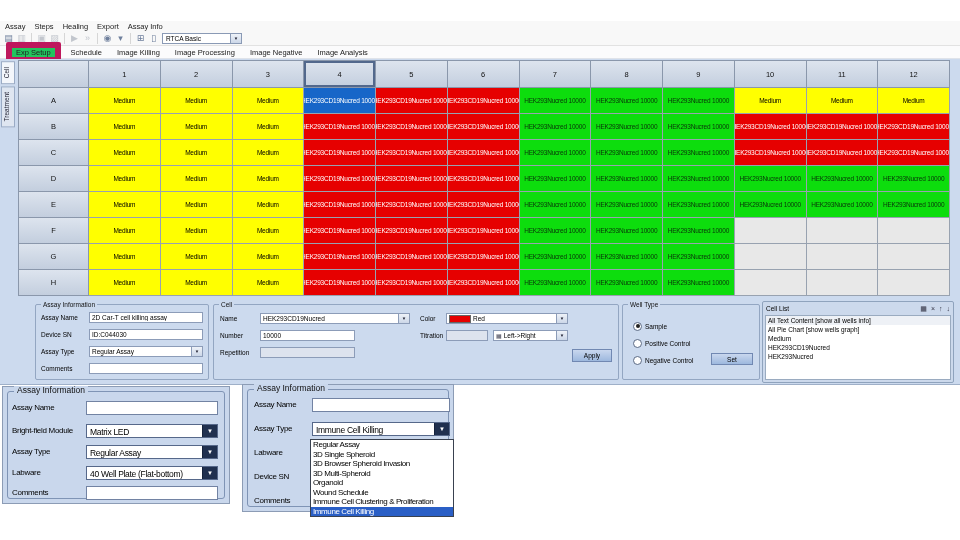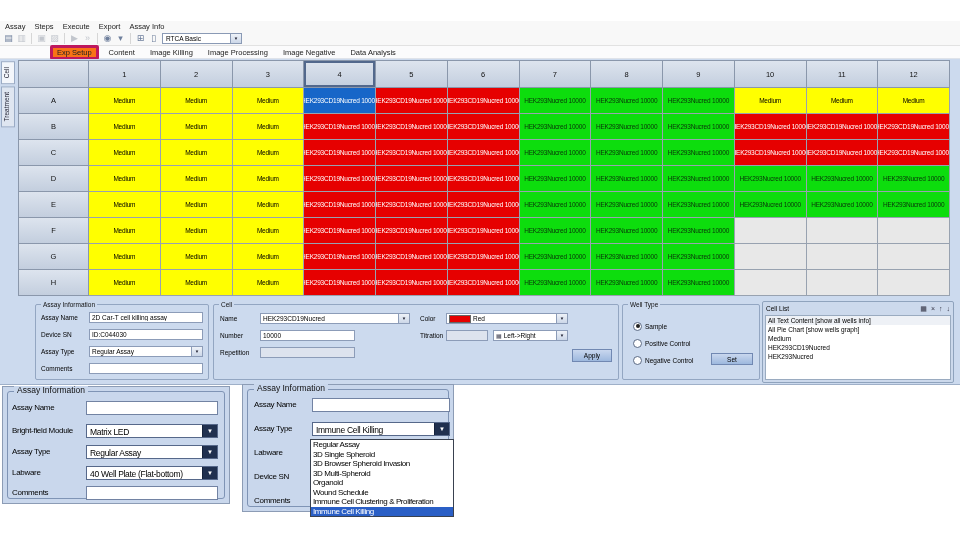--- a/index.html
+++ b/index.html
@@ -12,21 +12,21 @@
   .toolbar{position:absolute;top:31px;left:0;width:100%;height:15px;background:#f8f8f8;border-bottom:1px solid #e2e2e2;display:flex;align-items:center;padding-left:3px;box-sizing:border-box;}
   .ticons{display:flex;align-items:center;gap:2px;}
   .tico{font-size:9px;line-height:9px;color:#6e7f9c;width:11px;text-align:center;}
   .tico.dis{color:#c2c6cd;}
   .tsep{width:1px;height:11px;background:#d6d6d6;margin:0 2px;}
   .tcombo{width:80px;height:11px;background:#fff;border:1px solid #8a9ab5;font-size:6.5px;display:flex;align-items:center;margin-left:3px;box-sizing:border-box;}
   .tcombo .cval{flex:1;padding:0 3px;white-space:nowrap;overflow:hidden;}
   .tcombo .carr{width:10px;align-self:stretch;background:linear-gradient(#eef2f8,#ccd7e8);border-left:1px solid #8a9ab5;display:flex;align-items:center;justify-content:center;font-size:4.5px;color:#223;}
   .tabbar{position:absolute;top:46px;left:0;width:100%;height:13px;background:#fbfbfc;border-bottom:1px solid #dfe3ea;display:flex;gap:5px;align-items:center;padding-left:6px;box-sizing:border-box;font-size:7.5px;}
   .tab{padding:1px 5px;white-space:nowrap;color:#222;}
-  .tab.active{background:#f97316;border:3px solid #be185d;border-radius:2px;padding:0 4px;margin-left:44px;}
+  .tab.active{background:#22c55e;border:6px solid #be185d;border-radius:2px;padding:0 4px;}
 
   
   .main{position:absolute;top:59px;left:0;width:100%;height:326px;background:#ccdaee;border-bottom:1px solid #9fb0c8;box-sizing:border-box;}
   .sidetabs{position:absolute;left:1px;top:2px;width:14px;display:flex;flex-direction:column;gap:2px;}
   .sidetab{writing-mode:vertical-rl;transform:rotate(180deg);background:#dfe6f1;border:1px solid #9aabc5;font-size:6.5px;padding:5px 1px;text-align:center;color:#223;}
   .sidetab.active{background:#f3f6fb;}
   .grid{position:absolute;left:18px;top:1px;width:932px;display:grid;grid-template-columns:70px repeat(12,1fr);grid-template-rows:27px repeat(8,26px);border-top:1px solid #8a97ab;border-left:1px solid #8a97ab;box-sizing:border-box;}
   .gh{background:linear-gradient(#dde4ee,#c3cede);border-right:1px solid #8a97ab;border-bottom:1px solid #8a97ab;display:flex;align-items:center;justify-content:center;font-size:7.5px;color:#111;}
   .gh.sel{box-shadow:inset 0 0 0 2px #52688c;}
   .well{border-right:1px solid #98a2b0;border-bottom:1px solid #98a2b0;display:flex;align-items:center;justify-content:center;font-size:6.5px;letter-spacing:-0.2px;white-space:nowrap;overflow:hidden;}
@@ -78,21 +78,21 @@
   .opt.sel{background:#2a5fc6;color:#fff;}
 </style>
 </head>
 <body>
 
 <div class="app">
 
   <div class="menubar">
       <span class="mi">Assay</span>
       <span class="mi">Steps</span>
-      <span class="mi">Execute</span>
+      <span class="mi">Healing</span>
       <span class="mi">Export</span>
       <span class="mi">Assay Info</span>
     </div>
 
   <div class="toolbar">
     <span class="ticons">
         <span class="tico">▤</span>
         <span class="tico dis">▥</span>
         <span class="tsep"></span>
         <span class="tico dis">▣</span>
@@ -108,25 +108,25 @@
         <span class="tico">▯</span>
       </span>
     <span class="tcombo">
       <span class="cval">RTCA Basic</span>
       <span class="carr">▼</span>
     </span>
   </div>
 
   <div class="tabbar">
       <span class="tab active">Exp Setup</span>
-      <span class="tab">Content</span>
+      <span class="tab">Schedule</span>
       <span class="tab">Image Killing</span>
       <span class="tab">Image Processing</span>
       <span class="tab">Image Negative</span>
-      <span class="tab">Data Analysis</span>
+      <span class="tab">Image Analysis</span>
     </div>
 
   <div class="main">
     <div class="sidetabs">
         <div class="sidetab active">Cell</div>
         <div class="sidetab">Treatment</div>
       </div>
     <div class="grid">
         <div class="gh"></div>
         <div class="gh">1</div>

